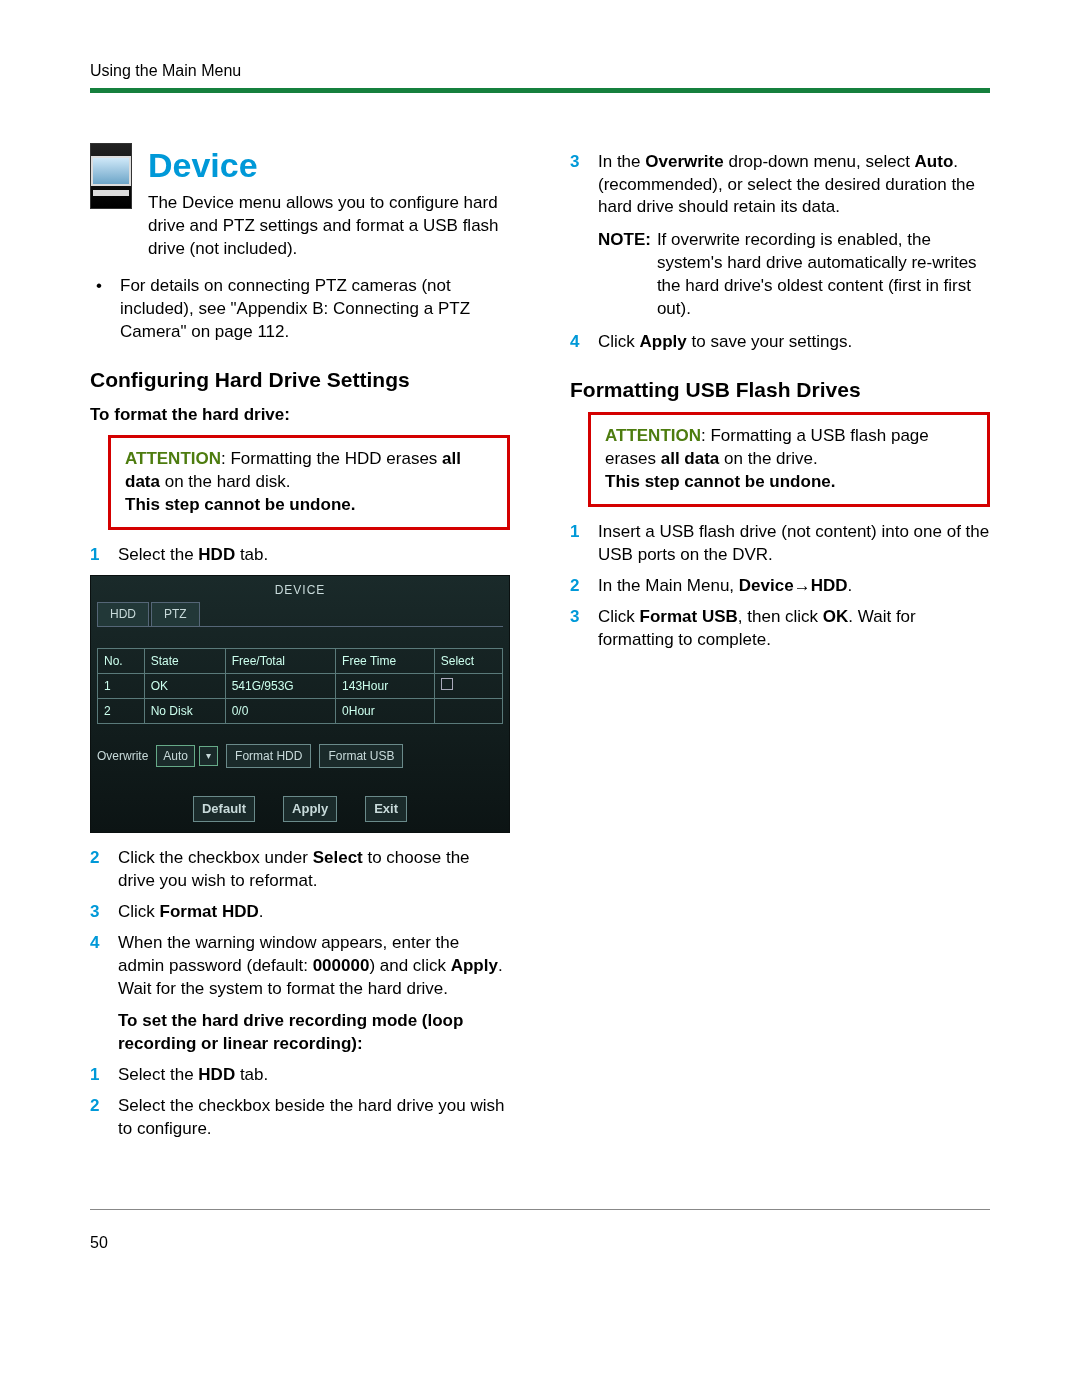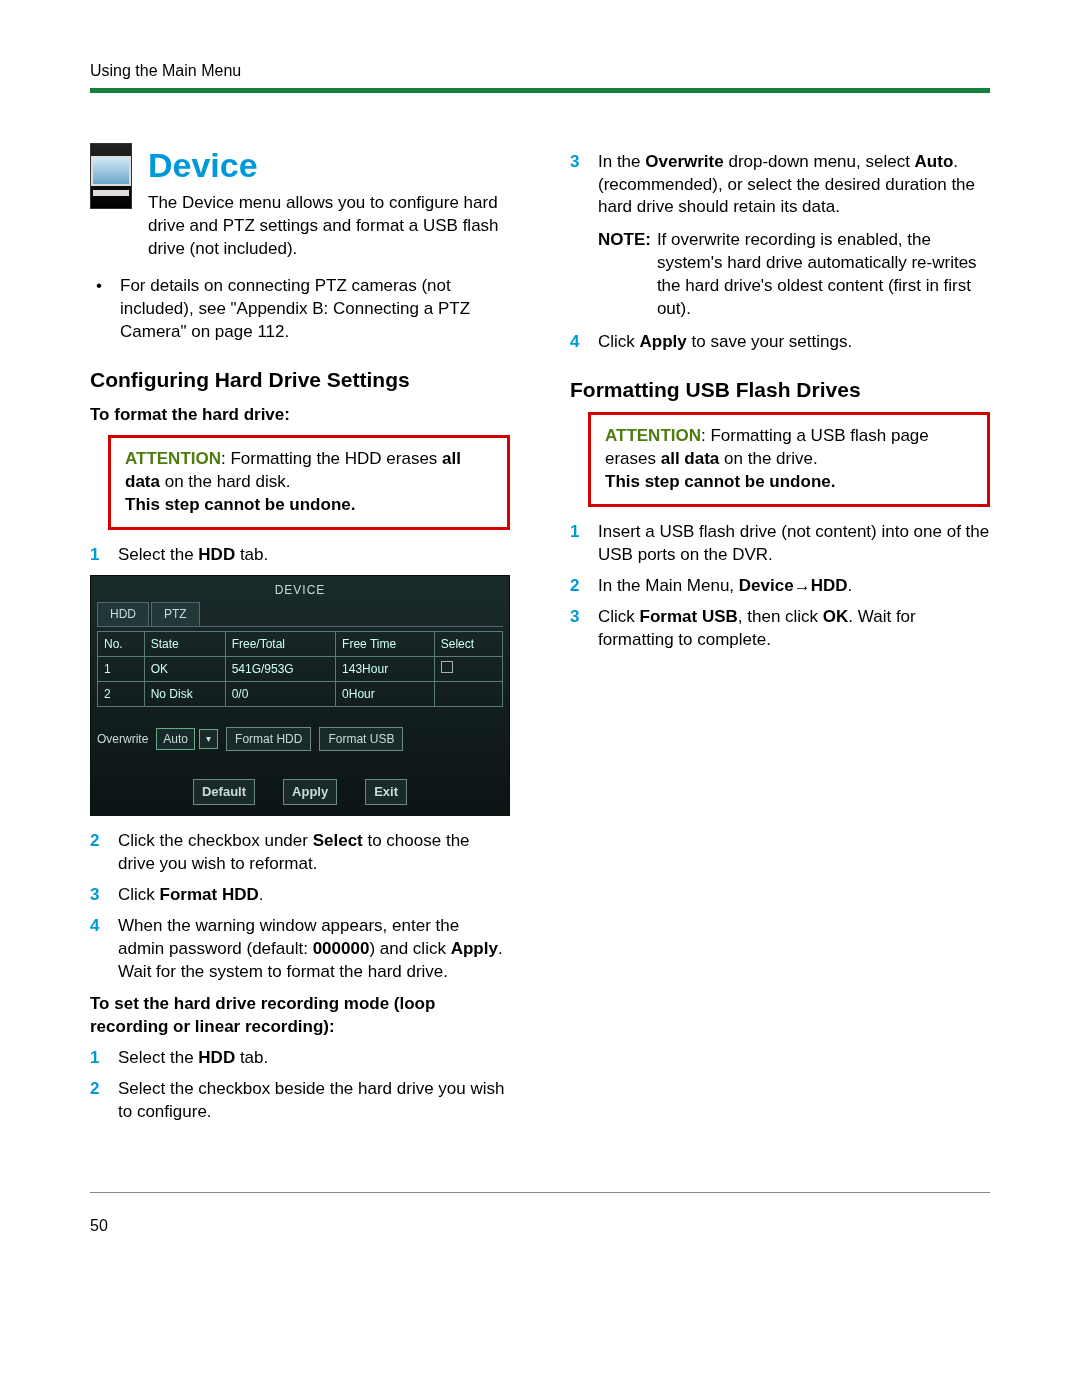--- a/index.html
+++ b/index.html
@@ -80,21 +80,21 @@
     background: linear-gradient(#1a2a2a, #0c1414);
     color: #c8dada;
     padding: 6px 6px 10px 6px;
     font-size: 13px;
     width: 100%;
     border:1px solid #0a1010;
   }
   .dvr-title { text-align:center; font-size:12px; letter-spacing:1px; margin-bottom:4px;}
   .dvr-tabs { display:flex; gap:2px; border-bottom:1px solid #567; padding-bottom:0;}
   .dvr-tab { padding:3px 12px; border:1px solid #567; border-bottom:none; background:#223838; font-size:12px;}
-  .dvr-table { width:100%; border-collapse:collapse; margin-top:4px; font-size:12px;}
+  .dvr-table { width:100%; border-collapse:collapse; margin-top:21px; font-size:12px;}
   .dvr-table th, .dvr-table td { border:1px solid #5a7a7a; padding:4px 6px; text-align:left; color:#cfe; font-weight:normal;}
   .dvr-checkbox{ width:12px;height:12px;border:1px solid #aab; display:inline-block;}
   .dvr-ctrls { display:flex; gap:8px; align-items:center; margin-top:20px; flex-wrap:wrap; font-size:12px;}
   .dvr-select { display:flex; align-items:center; gap:4px;}
   .dvr-dd { border:1px solid #6a8; padding:2px 6px; background:#1a2a2a;}
   .dvr-chev{font-size:10px;}
   .dvr-btn { border:1px solid #6a8a8a; padding:3px 8px; background:#1a2a2a;}
   .dvr-bottom { display:flex; justify-content:center; gap:28px; margin-top:28px;font-weight:bold;}
 
   .page-footer {
@@ -210,21 +210,21 @@
         </span>
       </li>
       <li>
         <span class="num">4</span>
         <span class="body">
           <span>When the warning window appears, enter the admin password (default: </span><b>000000</b><span>) and click </span><b>Apply</b><span>. Wait for the system to format the hard drive.</span>
         </span>
       </li>
     </ol>
 
-    <div class="sub-bold" style="">To set the hard drive recording mode (loop recording or linear recording):</div>
+    <div class="sub-bold" style="margin-left:28px;">To set the hard drive recording mode (loop recording or linear recording):</div>
 
     <ol class="ol">
       <li>
         <span class="num">1</span>
         <span class="body">
           <span>Select the </span><b>HDD</b><span> tab.</span>
         </span>
       </li>
       <li>
         <span class="num">2</span>

